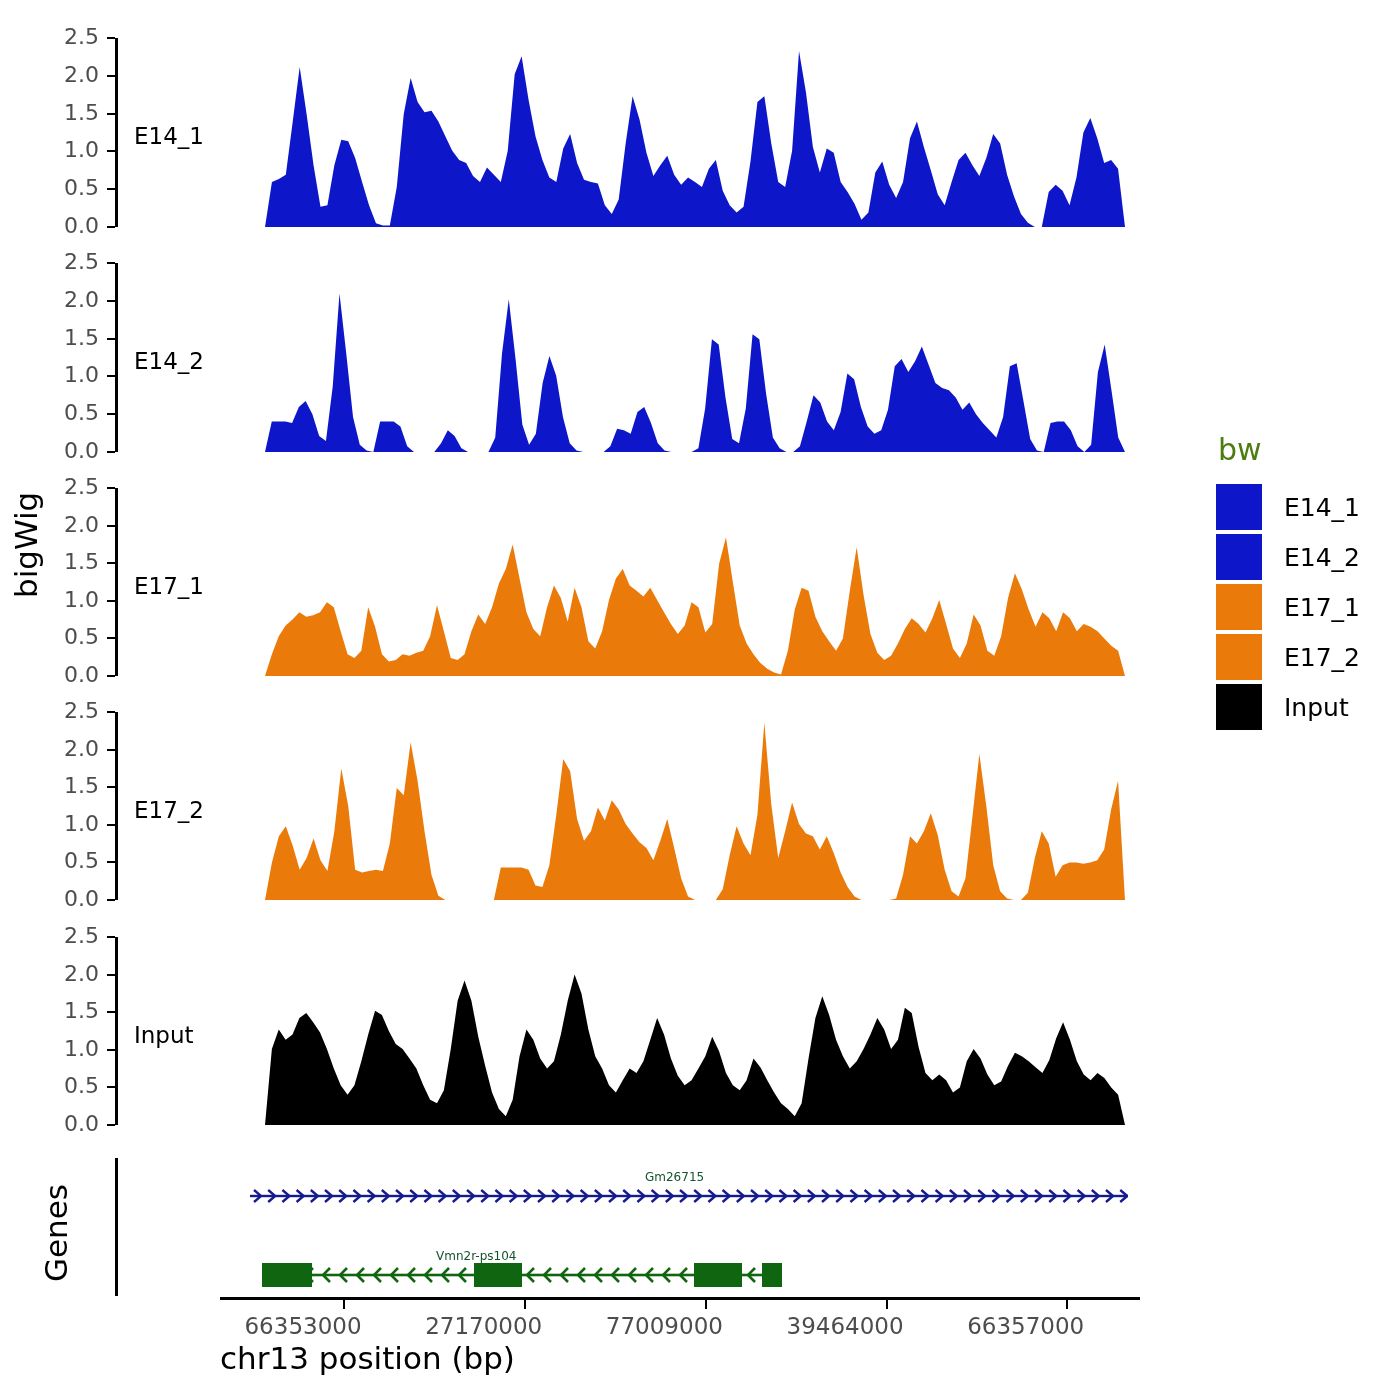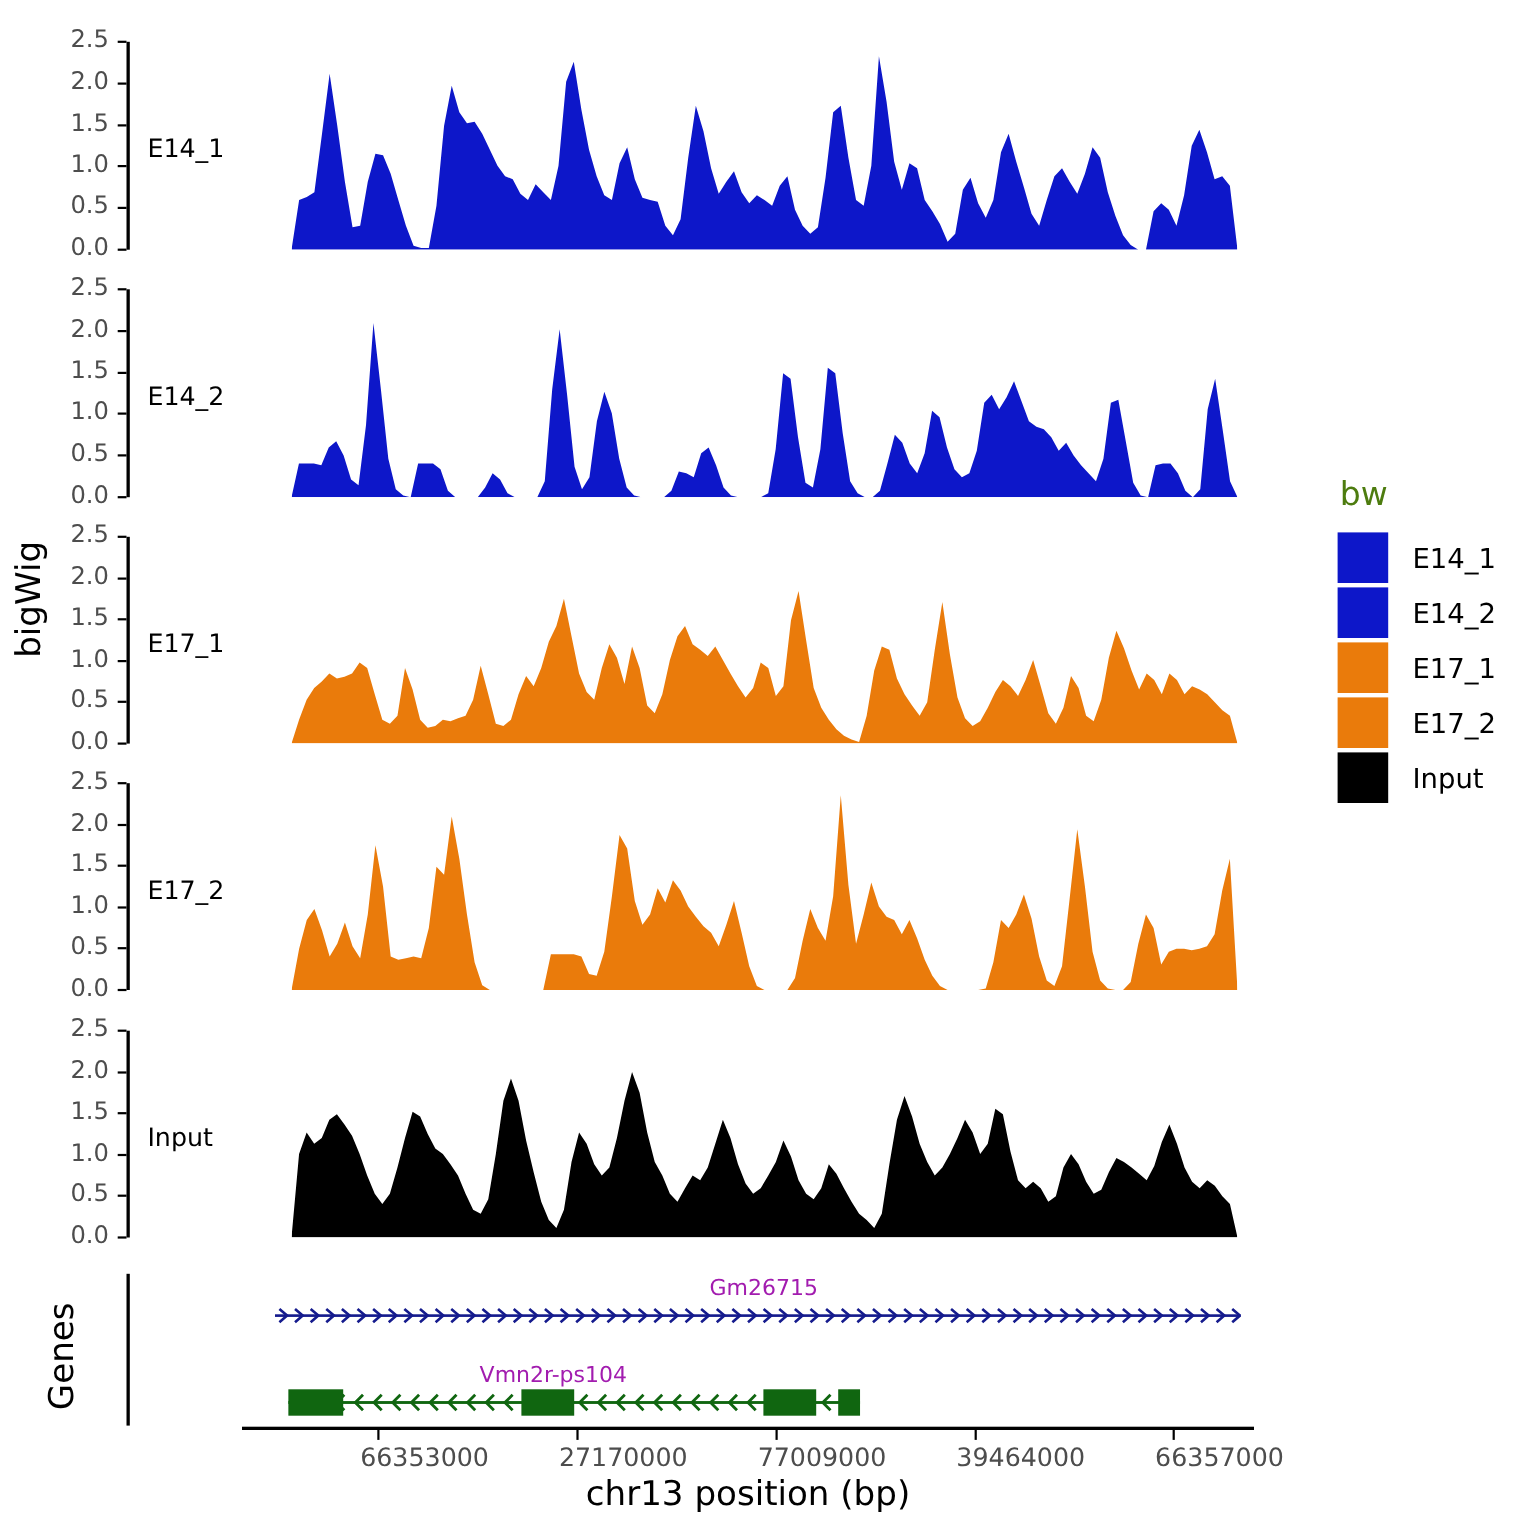--- a/index.html
+++ b/index.html
@@ -35,28 +35,28 @@
   .track svg{display:block;width:100%;height:100%;}
 
   
   #legend{position:absolute;left:1216px;top:432px;}
   .legend-title{font-size:30px;color:#4d7c0f;margin:0 0 16px 2px;}
   .legend-row{display:flex;align-items:center;height:48px;margin-bottom:2px;}
   .legend-key{width:46px;height:46px;flex:0 0 46px;}
   .legend-label{font-size:25px;color:#000;margin-left:22px;white-space:nowrap;}
 
   
-  .gene-name{position:absolute;font-size:20px;color:#a21caf;white-space:nowrap;}
+  .gene-name{position:absolute;font-size:12px;color:#14532d;white-space:nowrap;margin-top:12px;}
   .genes-axis-line{position:absolute;background:#000;}
   .xaxis-line{position:absolute;height:3px;background:#000;}
   .xtick{position:absolute;width:2px;height:9px;background:#000;}
   .xtick-text{position:absolute;font-size:23px;color:#4d4d4d;
-              text-align:right;white-space:nowrap;}
+              text-align:left;white-space:nowrap;}
   .xaxis-title{position:absolute;font-size:31px;color:#000;
-               text-align:center;white-space:nowrap;}
+               white-space:nowrap;}
 </style>
 </head>
 <body>
 
 <div id="root">
 
   <div class="ylab-main">bigWig</div>
   <div class="ylab-genes">Genes</div>
 
   <div id="panels">

